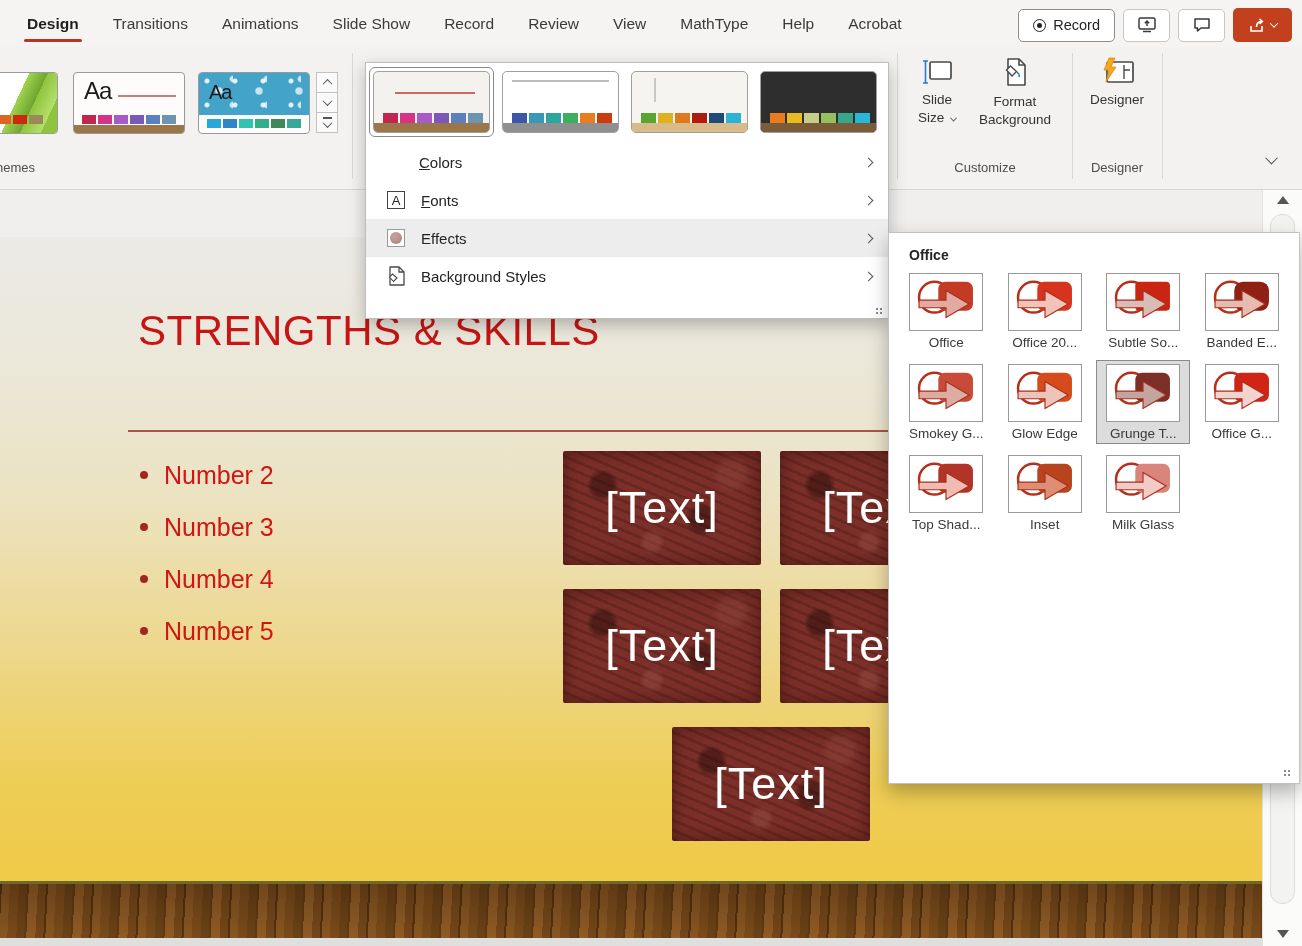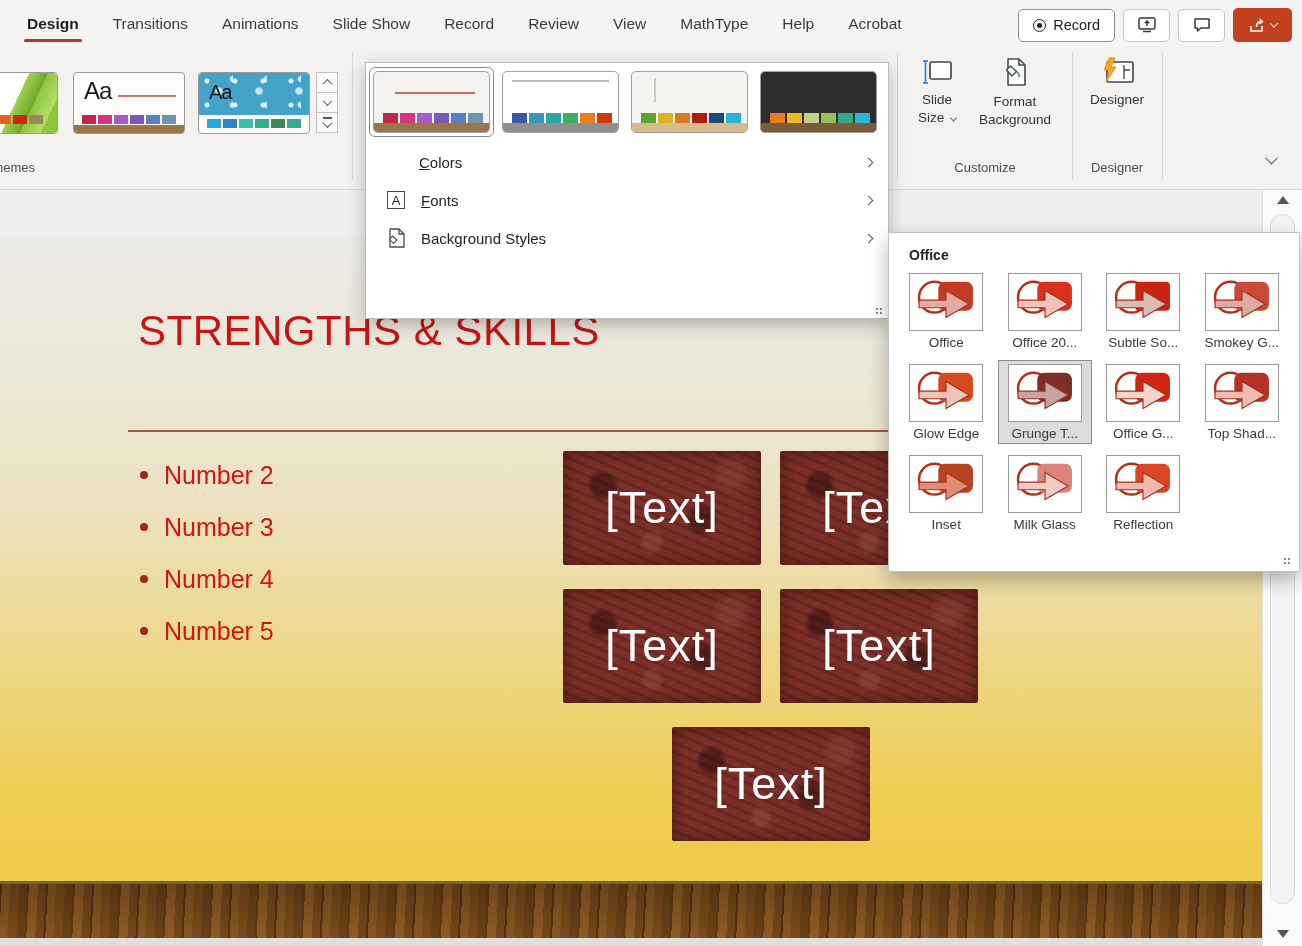--- a/index.html
+++ b/index.html
@@ -100,21 +100,21 @@
   .mi-label .accel { text-decoration:underline; }
   .mi-chevron { margin-left:auto; }
   .quads { width:18px; height:18px; display:grid; grid-template-columns:9px 9px; grid-template-rows:9px 9px; }
   .fonts-box { width:18px; height:18px; border:1.2px solid #444; background:#fff; display:flex; align-items:center; justify-content:center; font-size:13px; color:#222; }
   .fx-circle-icon { width:18px; height:18px; border:1px solid #999; background:#fff; display:flex; align-items:center; justify-content:center; }
   .fx-circle-icon span { width:12px; height:12px; border-radius:50%; background:radial-gradient(circle at 40% 35%, #c9a29d, #ad7f79); }
   .grip { position:absolute; right:5px; bottom:3px; width:8px; height:8px;
     background:radial-gradient(circle, #8a8a8a 1.2px, transparent 1.4px); background-size:4px 4px; }
 
   
-  .flyout { position:absolute; left:888px; top:232px; width:412px; height:340px; background:#fff; border:1px solid #c2c2c2;
+  .flyout { position:absolute; left:888px; top:232px; width:412px; height:552px; background:#fff; border:1px solid #c2c2c2;
     box-shadow:0 8px 18px rgba(0,0,0,.28); z-index:40; }
   .flyout-title { margin:14px 0 6px 20px; font-size:14px; font-weight:700; color:#252423; }
   .fx-grid { display:grid; grid-template-columns:repeat(4, 1fr); padding:0 8px; row-gap:7px; justify-items:center; }
   .fx-item { width:94px; display:flex; flex-direction:column; align-items:center; padding:3px 2px 2px; border:1px solid transparent; }
   .fx-item.selected { background:#dcdcdc; border-color:#8a8a8a; }
   .fx-thumb { width:74px; height:58px; border:1px solid #9a9a9a; background:#fff; display:flex; align-items:center; justify-content:center; }
   .fx-label { margin-top:4px; font-size:13.5px; color:#3b3a39; white-space:nowrap; }
   .fxc { fill:none; stroke:#b5301a; stroke-width:2.6; }
   .fxa { stroke:#a8301c; stroke-width:1.2; }
 
@@ -370,20 +370,29 @@
         <span class="mi-label"><span class="accel">C</span><span>olors</span></span>
         <span class="mi-chevron chev right"></span>
       </div>
       <div class="menu-item">
         <span class="mi-icon">
             <span class="fonts-box">A</span>
           </span>
         <span class="mi-label"><span class="accel">F</span><span>onts</span></span>
         <span class="mi-chevron chev right"></span>
       </div>
+      <div class="menu-item hl">
+        <span class="mi-icon">
+            <span class="fx-circle-icon">
+              <span></span>
+            </span>
+          </span>
+        <span class="mi-label"><span class="accel"></span><span>Effects</span></span>
+        <span class="mi-chevron chev right"></span>
+      </div>
       <div class="menu-item">
         <span class="mi-icon">
           <svg class="icon" width="17" height="20" viewBox="0 0 17 20">
             <path d="M2 1 h9 l5 5 v13 H2 z" fill="#fff" stroke="#4a4a4a" stroke-width="1.3" stroke-linejoin="round"></path>
             <path d="M11 1 v5 h5" fill="none" stroke="#4a4a4a" stroke-width="1.3"></path>
             <path d="M4.5 8 l4.5 4 -3.5 3.5 -4 -4.5 z" fill="#fff" stroke="#4a4a4a" stroke-width="1.1"></path>
           </svg>
         </span>
         <span class="mi-label"><span class="accel"></span><span>Background Styles</span></span>
         <span class="mi-chevron chev right"></span>
@@ -422,20 +431,30 @@
         <div class="fx-thumb">
             <svg class="icon" width="66" height="52" viewBox="0 0 68 54">
           <circle class="fxc" cx="22" cy="22" r="16"></circle>
               <rect x="26" y="6" width="36" height="30" rx="4" fill="#ca2413"></rect>
               <polygon class="fxa" points="6,25 34,25 34,15 58,29 34,43 34,33 6,33" fill="#d9bcb6"></polygon>
         </svg>
           </div>
         <div class="fx-label">Subtle So...</div>
       </div>
 
+      <div class="fx-item">
+        <div class="fx-thumb">
+            <svg class="icon" width="66" height="52" viewBox="0 0 68 54">
+          <circle class="fxc" cx="22" cy="22" r="16"></circle>
+              <rect x="26" y="6" width="36" height="30" rx="9" fill="#8e2015"></rect>
+              <polygon class="fxa" points="6,25 34,25 34,15 58,29 34,43 34,33 6,33" fill="#e5bcb2"></polygon>
+        </svg>
+          </div>
+        <div class="fx-label">Banded E...</div>
+      </div>
 
       <div class="fx-item">
         <div class="fx-thumb">
             <svg class="icon" width="66" height="52" viewBox="0 0 68 54">
           <circle class="fxc" cx="22" cy="22" r="16"></circle>
               <rect x="26" y="6" width="36" height="30" rx="7" fill="#c74b38"></rect>
               <polygon class="fxa" points="6,25 34,25 34,15 58,29 34,43 34,33 6,33" fill="#dcaca2"></polygon>
         </svg>
           </div>
         <div class="fx-label">Smokey G...</div>
@@ -501,30 +520,20 @@
             <svg class="icon" width="66" height="52" viewBox="0 0 68 54">
           <circle class="fxc" cx="22" cy="22" r="16"></circle>
               <rect x="26" y="6" width="36" height="30" rx="7" fill="#da857b"></rect>
               <polygon class="fxa" points="6,25 34,25 34,15 58,29 34,43 34,33 6,33" fill="#f2cbc6"></polygon>
         </svg>
           </div>
         <div class="fx-label">Milk Glass</div>
       </div>
 
 
-      <div class="fx-item">
-        <div class="fx-thumb">
-            <svg class="icon" width="66" height="52" viewBox="0 0 68 54">
-          <circle class="fxc" cx="22" cy="22" r="16"></circle>
-              <rect x="26" y="6" width="36" height="30" rx="7" fill="#dc4523"></rect>
-              <polygon class="fxa" points="6,25 34,25 34,15 58,29 34,43 34,33 6,33" fill="#f0bab0"></polygon>
-        </svg>
-          </div>
-        <div class="fx-label">Reflection</div>
-      </div>
 
 
 
     </div>
     <div class="grip" style="right:8px; bottom:6px;"></div>
   </div>
 
 </div>
 
 </body></html>

